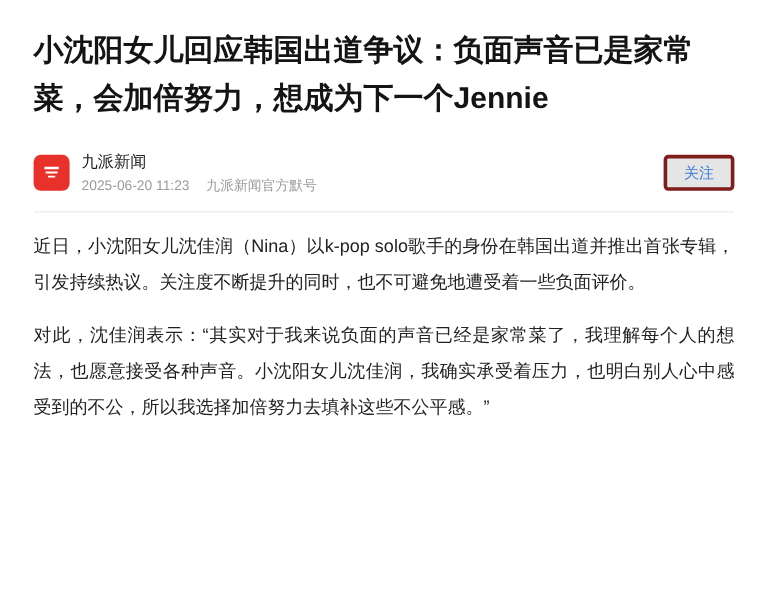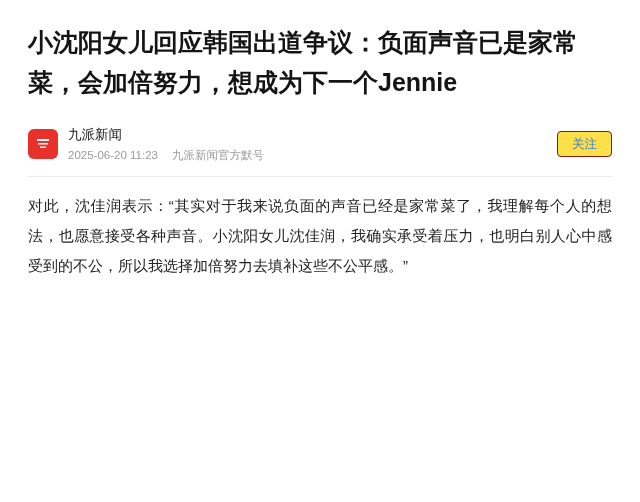--- a/index.html
+++ b/index.html
@@ -73,23 +73,23 @@
     line-height: 16px;
   }
   .account-tag {
     font-size: 11.5px;
     color: #9b9b9b;
     line-height: 16px;
     margin-left: 14px;
   }
   .follow-btn {
     flex: 0 0 auto;
-    border: 1px solid #7f1d1d;
+    border: 3px solid #7f1d1d;
     color: #3a7bd5;
-    background: #fde047;
+    background: #e5e5e5;
     font-size: 12.5px;
     border-radius: 4px;
     padding: 4px 14px;
     line-height: 16px;
     cursor: pointer;
     font-family: "Liberation Sans", sans-serif;
   }
   .divider {
     height: 1px;
     background: #ececec;
@@ -130,16 +130,17 @@
         <span class="pub-date">2025-06-20 11:23</span>
         <span class="account-tag">九派新闻官方默号</span>
       </div>
     </div>
     <button class="follow-btn">关注</button>
   </div>
 
   <div class="divider"></div>
 
   <div class="body">
+    <p class="para">近日，小沈阳女儿沈佳润（Nina）以k-pop solo歌手的身份在韩国出道并推出首张专辑，引发持续热议。关注度不断提升的同时，也不可避免地遭受着一些负面评价。</p>
     <p class="para">对此，沈佳润表示：“其实对于我来说负面的声音已经是家常菜了，我理解每个人的想法，也愿意接受各种声音。小沈阳女儿沈佳润，我确实承受着压力，也明白别人心中感受到的不公，所以我选择加倍努力去填补这些不公平感。”</p>
   </div>
 
 </div>
 
 </body></html>

